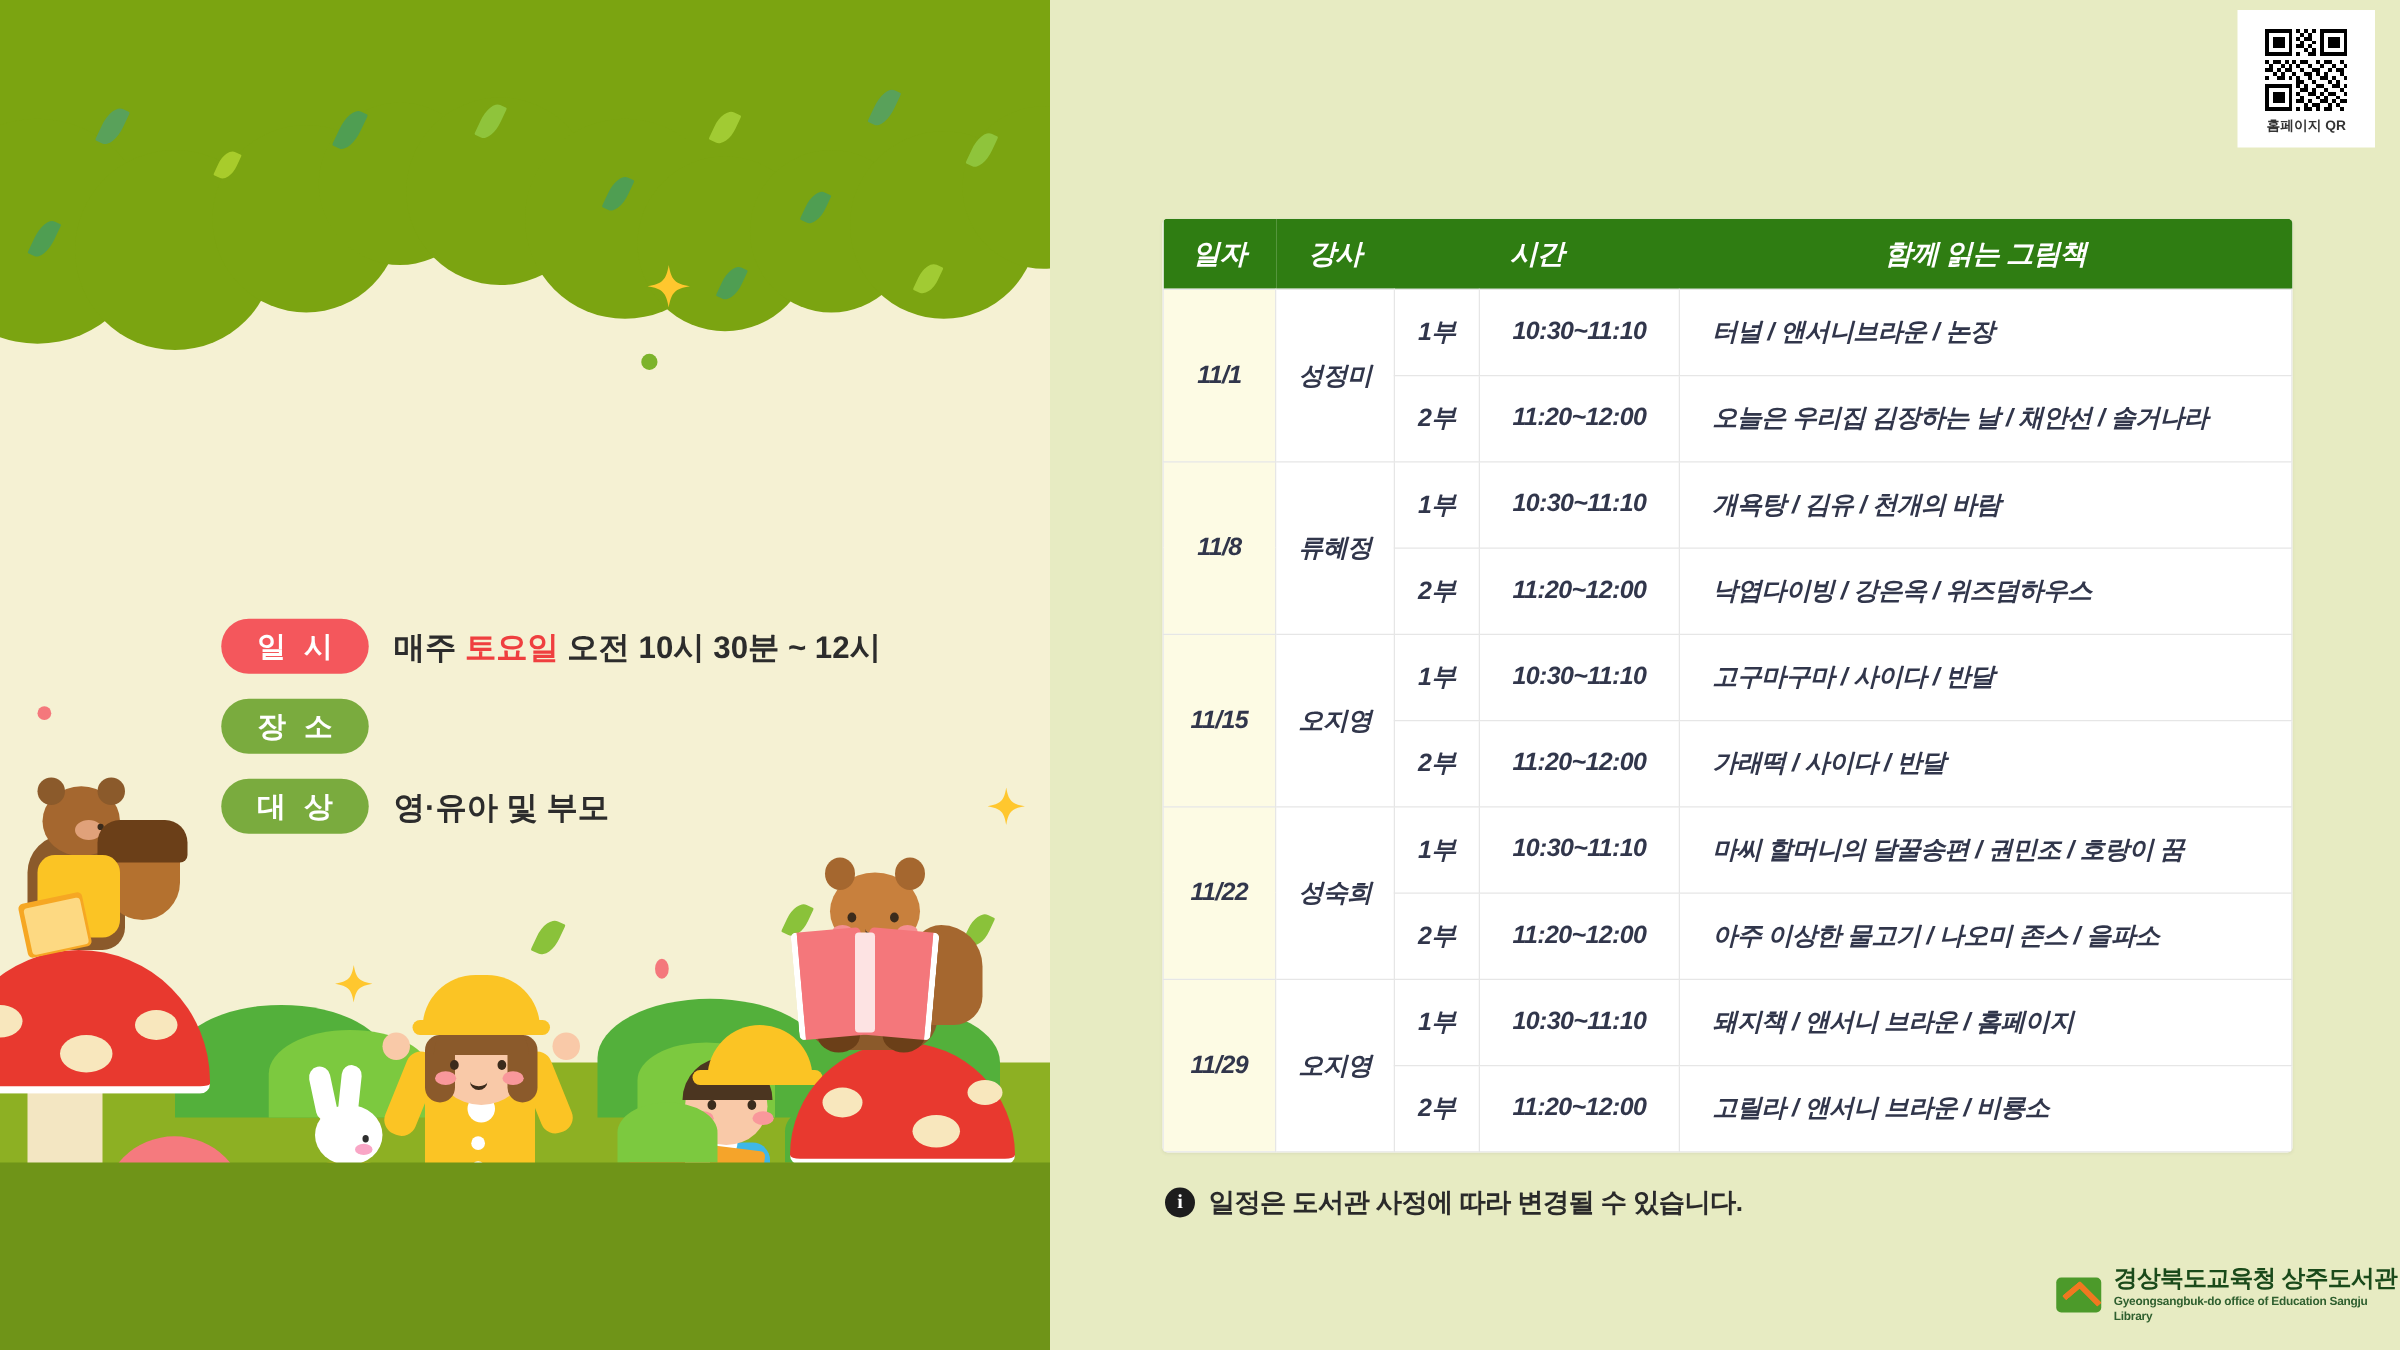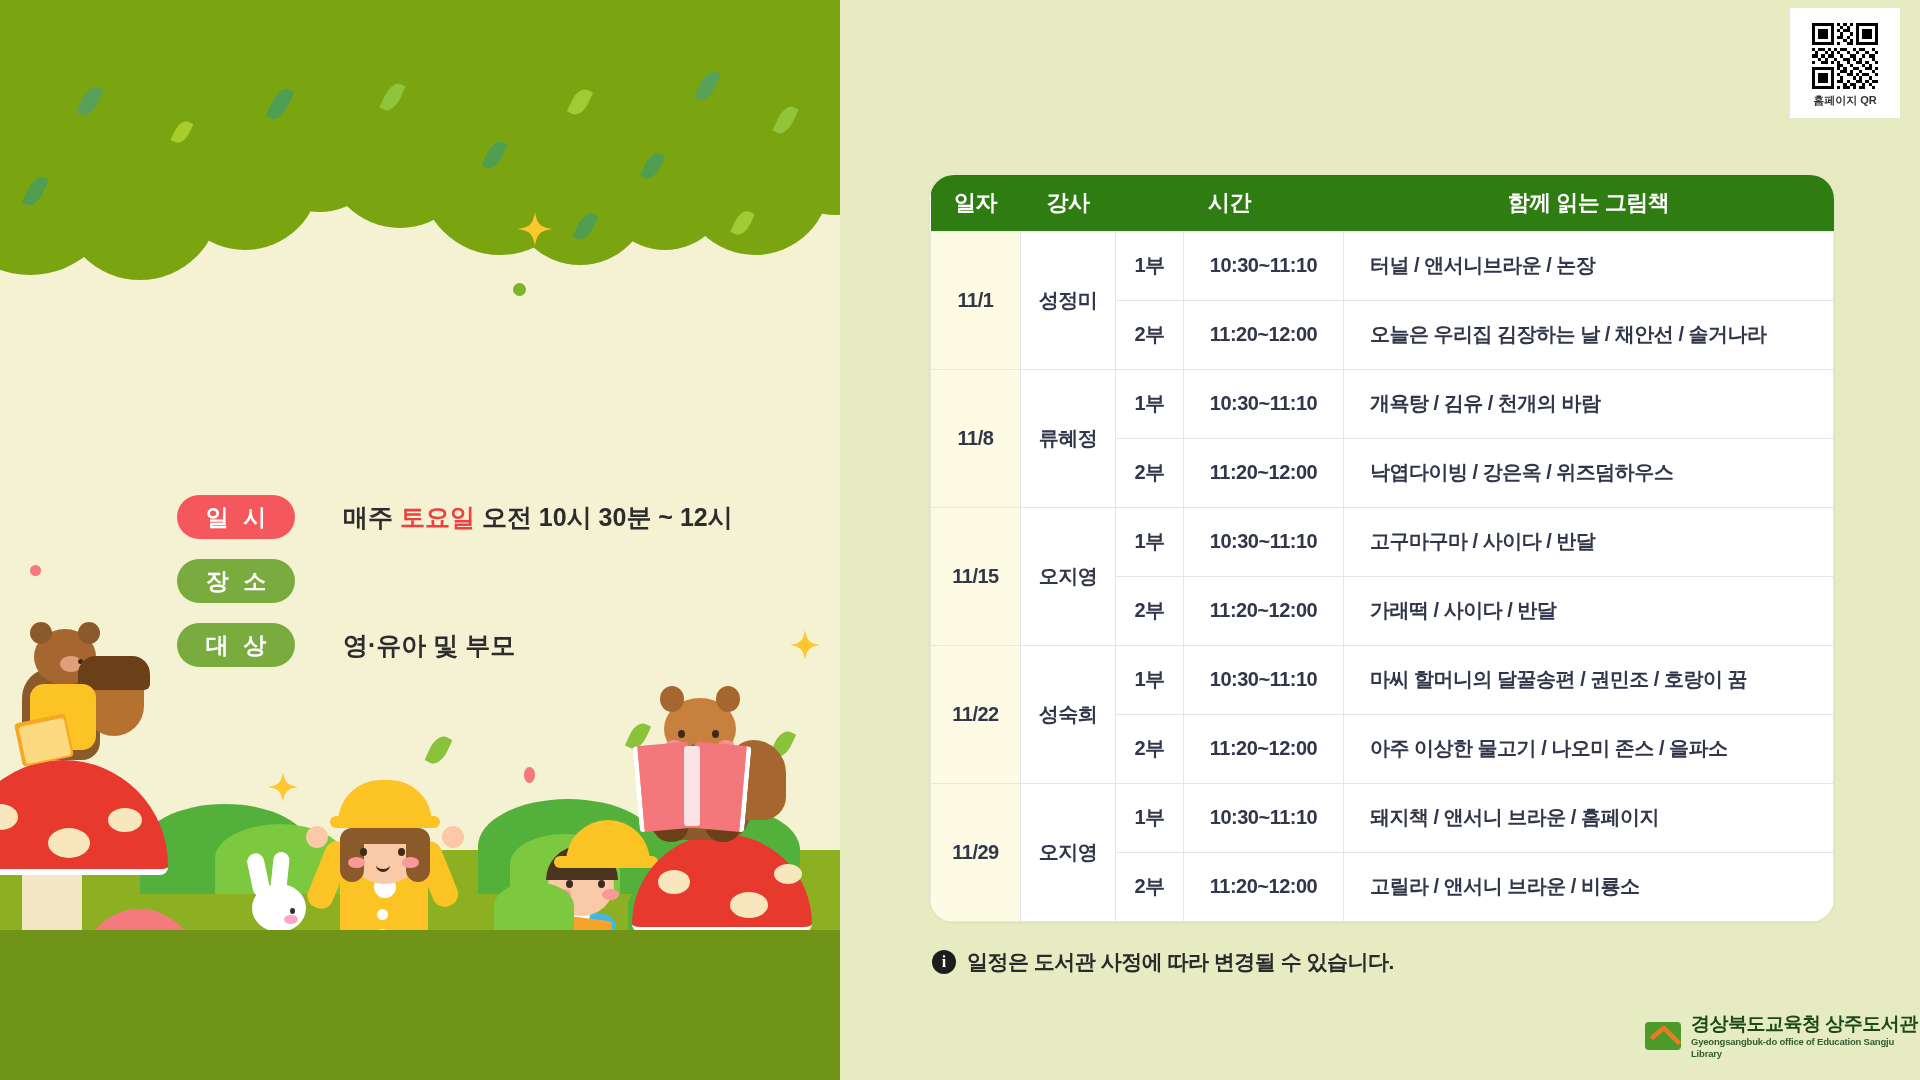--- a/index.html
+++ b/index.html
@@ -78,21 +78,20 @@
   
   #info-block {
     position: absolute; left: 177px; top: 495px;
     width: 600px;
   }
   .info-row {
     display: flex;
     align-items: center;
     margin-bottom: 20px;
     height: 44px;
-    gap: 28px;
   }
   .info-badge {
     width: 118px; height: 44px;
     border-radius: 22px;
     color: #fff;
     font-size: 23px;
     font-weight: 800;
     display: flex;
     align-items: center;
     justify-content: center;
@@ -147,23 +146,24 @@
   
   #schedule-wrap {
     position: absolute;
     left: 90px; top: 175px;
     width: 904px;
   }
   table#schedule {
     width: 904px;
     border-collapse: collapse;
     background: #fff;
-    border-radius: 24px;
+    border-radius: 4px;
     overflow: hidden;
     box-shadow: 0 1px 3px rgba(0,0,0,.06);
+    font-style: italic;
   }
   table#schedule thead th {
     background: #2f7d12;
     color: #fff;
     font-size: 22px;
     font-weight: 700;
     height: 56px;
     border: none;
     letter-spacing: -0.5px;
   }

